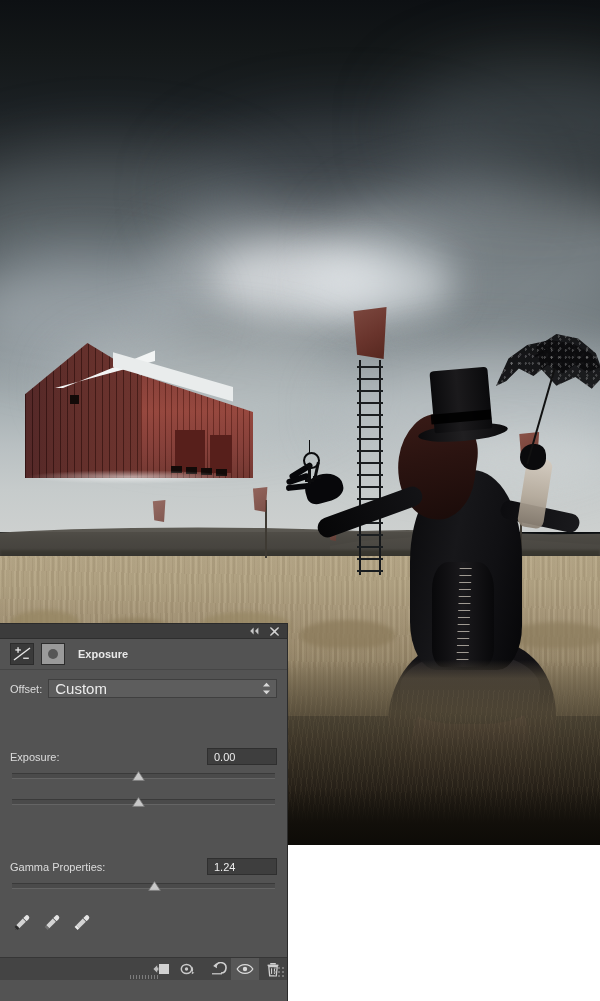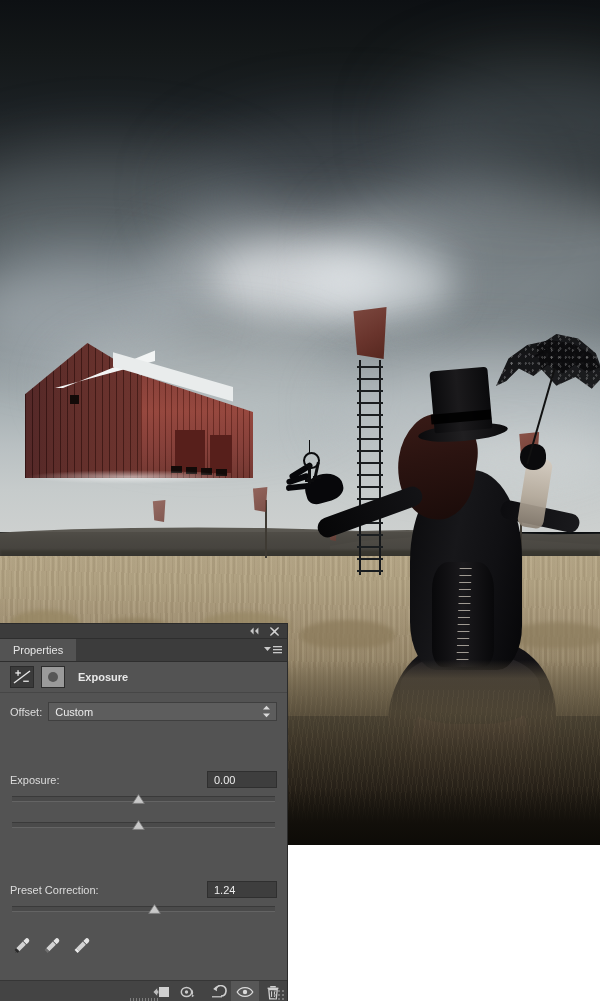--- a/index.html
+++ b/index.html
@@ -199,21 +199,21 @@
     display:flex;align-items:center;justify-content:center;}
   .mask-thumb{width:22px;height:20px;background:#9a9a9a;border:1px solid #2c2c2c;
     display:flex;align-items:center;justify-content:center;}
   .mask-dot{width:10px;height:10px;border-radius:50%;background:#565656;}
   .adj-title{font-size:11px;font-weight:bold;color:#e9e9e9;margin-left:6px;}
 
   .preset-row{display:flex;align-items:center;padding:9px 10px 0 10px;gap:6px;}
   .preset-label{font-size:11px;color:#dcdcdc;}
   .preset-select{position:relative;flex:1;height:17px;background:#5d5d5d;
     border:1px solid #3f3f3f;display:flex;align-items:center;padding-left:6px;
-    font-size:11px;color:#ececec;}
+    font-size:15px;color:#ececec;}
   .stepper{position:absolute;right:5px;top:2px;width:9px;height:13px;
     display:flex;flex-direction:column;justify-content:space-between;}
 
   .ctrl{padding:9px 10px 0 10px;}
   .ctrl-top{display:flex;align-items:center;justify-content:space-between;height:17px;margin-top:41px;}
   .ctrl-label{font-size:11px;color:#dcdcdc;}
   .ctrl-value{width:62px;height:15px;background:#3e3e3e;border:1px solid #2f2f2f;
     font-size:11px;color:#ededed;display:flex;align-items:center;padding-left:6px;}
   .slider{position:relative;height:13px;margin-top:4px;}
   .track{position:absolute;left:2px;right:2px;top:4px;height:4px;
@@ -384,33 +384,20 @@
         <path d="M9.4 0.6 6 4l3.4 3.4V0.6z" fill="#c6c6c6"></path>
       </svg>
     </div>
     <div class="topbar-btn" style="right:6px;">
       <svg width="9" height="9" viewBox="0 0 9 9">
         <path d="M0.8 0 4.5 3.3 8.2 0 9 1 5.6 4.5 9 8 8.2 9 4.5 5.7 0.8 9 0 8 3.4 4.5 0 1z" fill="#d2d2d2"></path>
       </svg>
     </div>
   </div>
 
-  <div class="tabstrip">
-    <div class="tab">
-      <span>Properties</span>
-    </div>
-    <div class="panel-menu">
-      <svg width="18" height="12" viewBox="0 0 18 12">
-        <path d="M0 3 L7 3 L3.5 7 Z" fill="#c9c9c9"></path>
-        <rect x="9" y="2" width="9" height="1.3" fill="#c9c9c9"></rect>
-        <rect x="9" y="5" width="9" height="1.3" fill="#c9c9c9"></rect>
-        <rect x="9" y="8" width="9" height="1.3" fill="#c9c9c9"></rect>
-      </svg>
-    </div>
-  </div>
 
   <div class="panel-body">
 
     <div class="adj-header">
       <div class="adj-icon">
         <svg width="18" height="16" viewBox="0 0 18 16">
           <path d="M1 14 L17 2" stroke="#e8e8e8" stroke-width="1.4" fill="none"></path>
           <rect x="2.3" y="3.3" width="5.6" height="1.3" fill="#e8e8e8"></rect>
           <rect x="4.4" y="1.2" width="1.3" height="5.6" fill="#e8e8e8"></rect>
           <rect x="10.2" y="11.6" width="5.6" height="1.3" fill="#e8e8e8"></rect>
@@ -456,21 +443,21 @@
         <div class="thumb" style="left:48%;">
           <svg width="13" height="10" viewBox="0 0 13 10">
             <path d="M6.5 0.6 12.3 9.4H0.7z" fill="#c8c8c8" stroke="#7b7b7b" stroke-width=".8"></path>
           </svg>
         </div>
       </div>
     </div>
 
     <div class="ctrl">
       <div class="ctrl-top">
-        <span class="ctrl-label">Preset Correction:</span>
+        <span class="ctrl-label">Gamma Properties:</span>
         <span class="ctrl-value">1.24</span>
       </div>
       <div class="slider">
         <div class="track"></div>
         <div class="thumb" style="left:54%;">
           <svg width="13" height="10" viewBox="0 0 13 10">
             <path d="M6.5 0.6 12.3 9.4H0.7z" fill="#c8c8c8" stroke="#7b7b7b" stroke-width=".8"></path>
           </svg>
         </div>
       </div>

